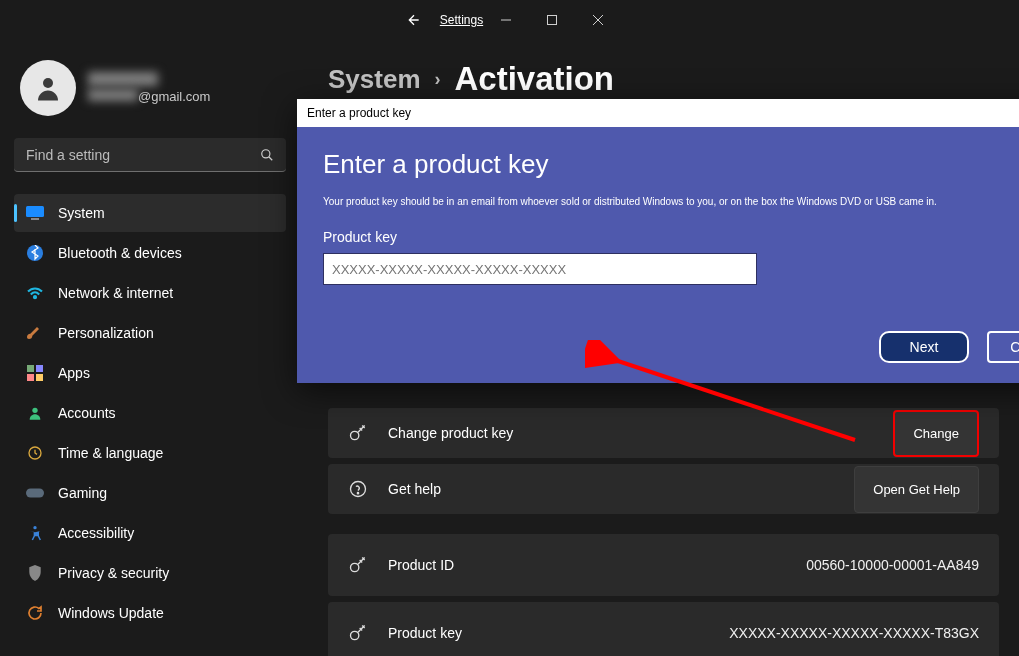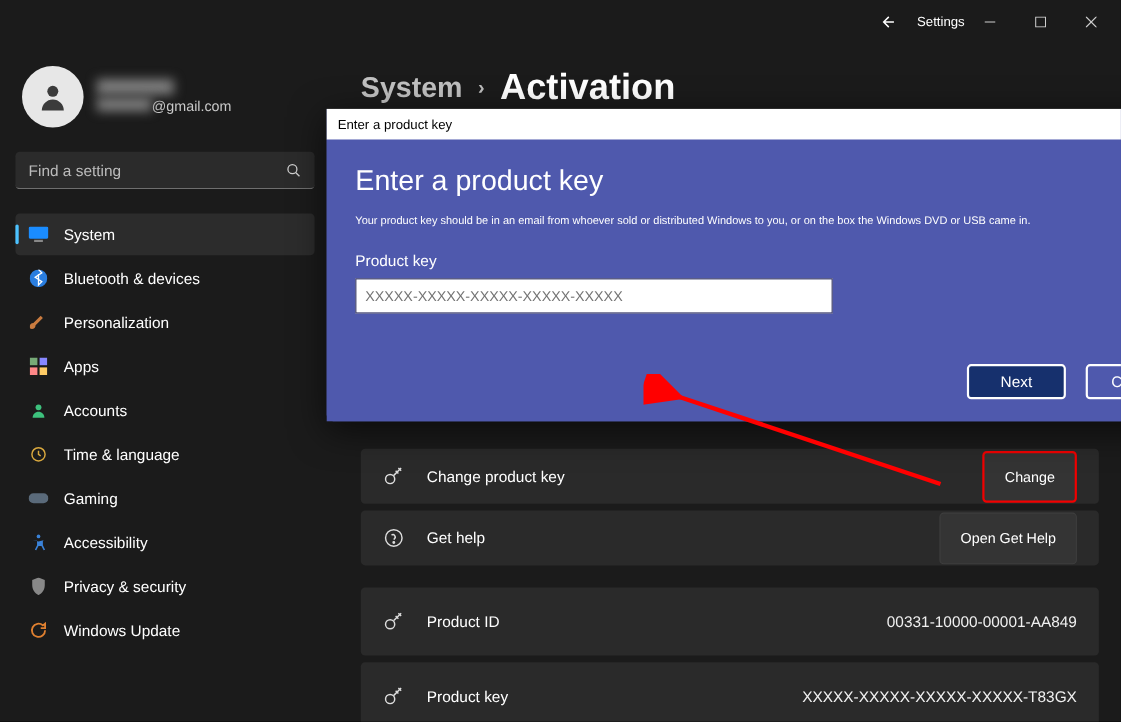--- a/index.html
+++ b/index.html
@@ -1,20 +1,20 @@
 <!DOCTYPE html>
 <html><head>
 <meta charset="utf-8">
 <style>
 * { box-sizing: border-box; margin: 0; padding: 0; }
 html, body { width: 1019px; height: 656px; font-family: "Segoe UI", Tahoma, sans-serif; background: #0a0a0a; color: #fff; overflow: hidden; }
 .window { position: relative; width: 1019px; height: 656px; background: #1b1b1b; }
 
 
-.titlebar { height: 40px; display: flex; align-items: center; justify-content: flex-end; padding: 0 4px 0 12px; }
+.titlebar { height: 40px; display: flex; align-items: center; justify-content: center; padding: 0 4px 0 12px; text-decoration: underline; }
 .titlebar-left { display: flex; align-items: center; gap: 18px; }
 .titlebar-title { font-size: 12px; color: #fff; }
 .titlebar-back { color: #fff; display:flex; align-items:center; }
 .win-controls { display: flex; height: 100%; }
 .win-btn { width: 46px; height: 100%; display: flex; align-items: center; justify-content: center; color: #cfcfcf; font-size: 11px; }
 
 
 .content { position: absolute; top: 40px; left: 0; right: 0; bottom: 0; display: flex; }
 .sidebar { width: 300px; padding: 20px 14px 20px 14px; }
 .user-row { display: flex; align-items: center; gap: 12px; margin-bottom: 22px; padding-left: 6px; }
@@ -53,21 +53,21 @@
 
 .modal { position: absolute; left: 297px; top: 99px; width: 806px; background: #4f59ad; border-radius: 0 0 6px 6px; box-shadow: 0 8px 32px rgba(0,0,0,0.6); overflow: visible; }
 .modal-titlebar { background: #ffffff; color: #000; font-size: 12px; height: 28px; display: flex; align-items: center; padding: 0 10px; }
 .modal-body { padding: 22px 26px 20px 26px; background: #4f59ad; color: #fff; }
 .modal-title { font-size: 26px; font-weight: 350; margin-bottom: 14px; }
 .modal-desc { font-size: 10px; line-height: 1.5; margin-bottom: 20px; }
 .modal-label { font-size: 14px; margin-bottom: 8px; }
 .modal-input { width: 434px; height: 32px; background: #fff; border: 1px solid #2e3060; padding: 0 8px; color: #444; font-size: 13px; }
 .modal-buttons { display: flex; justify-content: flex-end; gap: 18px; margin-top: 46px; }
 .modal-btn { width: 90px; height: 32px; border-radius: 4px; border: 2px solid #fff; color: #fff; background: transparent; font-size: 14px; display:flex; align-items:center; justify-content:center;}
-.modal-btn.primary { background: #16306d; }
+.modal-btn.primary { background: #16306d; border-radius: 10px; }
 .modal-btn.secondary { }
 
 
 .arrow-overlay { position: absolute; left: 585px; top: 340px; pointer-events: none; }
 
 </style>
 </head>
 <body>
 
 <div class="window">
@@ -141,20 +141,30 @@
           <span class="nav-icon">
               <svg width="16" height="16">
                 <circle cx="8" cy="8" r="8" fill="#2a7ee0"></circle>
                 <path d="M8 3v10l3-3-6-4 6-4-3-3" fill="none" stroke="#fff" stroke-width="1.2" transform="translate(0 1)"></path>
               </svg>
             </span>
           <span>Bluetooth &amp; devices</span>
         </div>
         <div class="nav-item">
           <span class="nav-icon">
+              <svg width="18" height="14" viewBox="0 0 24 20" fill="none" stroke="#1fb6e0" stroke-width="3">
+                <path d="M2 8c6-6 14-6 20 0"></path>
+                <path d="M6 12c4-4 8-4 12 0"></path>
+                <circle cx="12" cy="16" r="1.5" fill="#1fb6e0"></circle>
+              </svg>
+            </span>
+          <span>Network &amp; internet</span>
+        </div>
+        <div class="nav-item">
+          <span class="nav-icon">
               <svg width="16" height="16" viewBox="0 0 24 24">
                 <path d="M3 21c3 0 5-2 5-5l10-10-3-3L5 13c-3 0-5 2-5 5 0 2 1 3 3 3z" fill="#c97b3f"></path>
               </svg>
             </span>
           <span>Personalization</span>
         </div>
         <div class="nav-item">
           <span class="nav-icon">
               <svg width="16" height="16">
                 <rect x="0" y="0" width="7" height="7" fill="#7a7"></rect>
@@ -250,21 +260,21 @@
         </div>
         <div style="height:8px"></div>
         <div class="setting-row">
           <span class="row-icon">
               <svg width="20" height="20" viewBox="0 0 24 24" fill="none" stroke="#ddd" stroke-width="1.6">
                 <circle cx="8" cy="15" r="5"></circle>
                 <path d="M12 11l8-8m-3 0 3 3m-6 0 3 3"></path>
               </svg>
             </span>
           <span class="row-label">Product ID</span>
-          <span class="row-value">00331-10000-00001-AA849</span>
+          <span class="row-value">00560-10000-00001-AA849</span>
         </div>
         <div class="setting-row">
           <span class="row-icon">
               <svg width="20" height="20" viewBox="0 0 24 24" fill="none" stroke="#ddd" stroke-width="1.6">
                 <circle cx="8" cy="15" r="5"></circle>
                 <path d="M12 11l8-8m-3 0 3 3m-6 0 3 3"></path>
               </svg>
             </span>
           <span class="row-label">Product key</span>
           <span class="row-value">XXXXX-XXXXX-XXXXX-XXXXX-T83GX</span>

